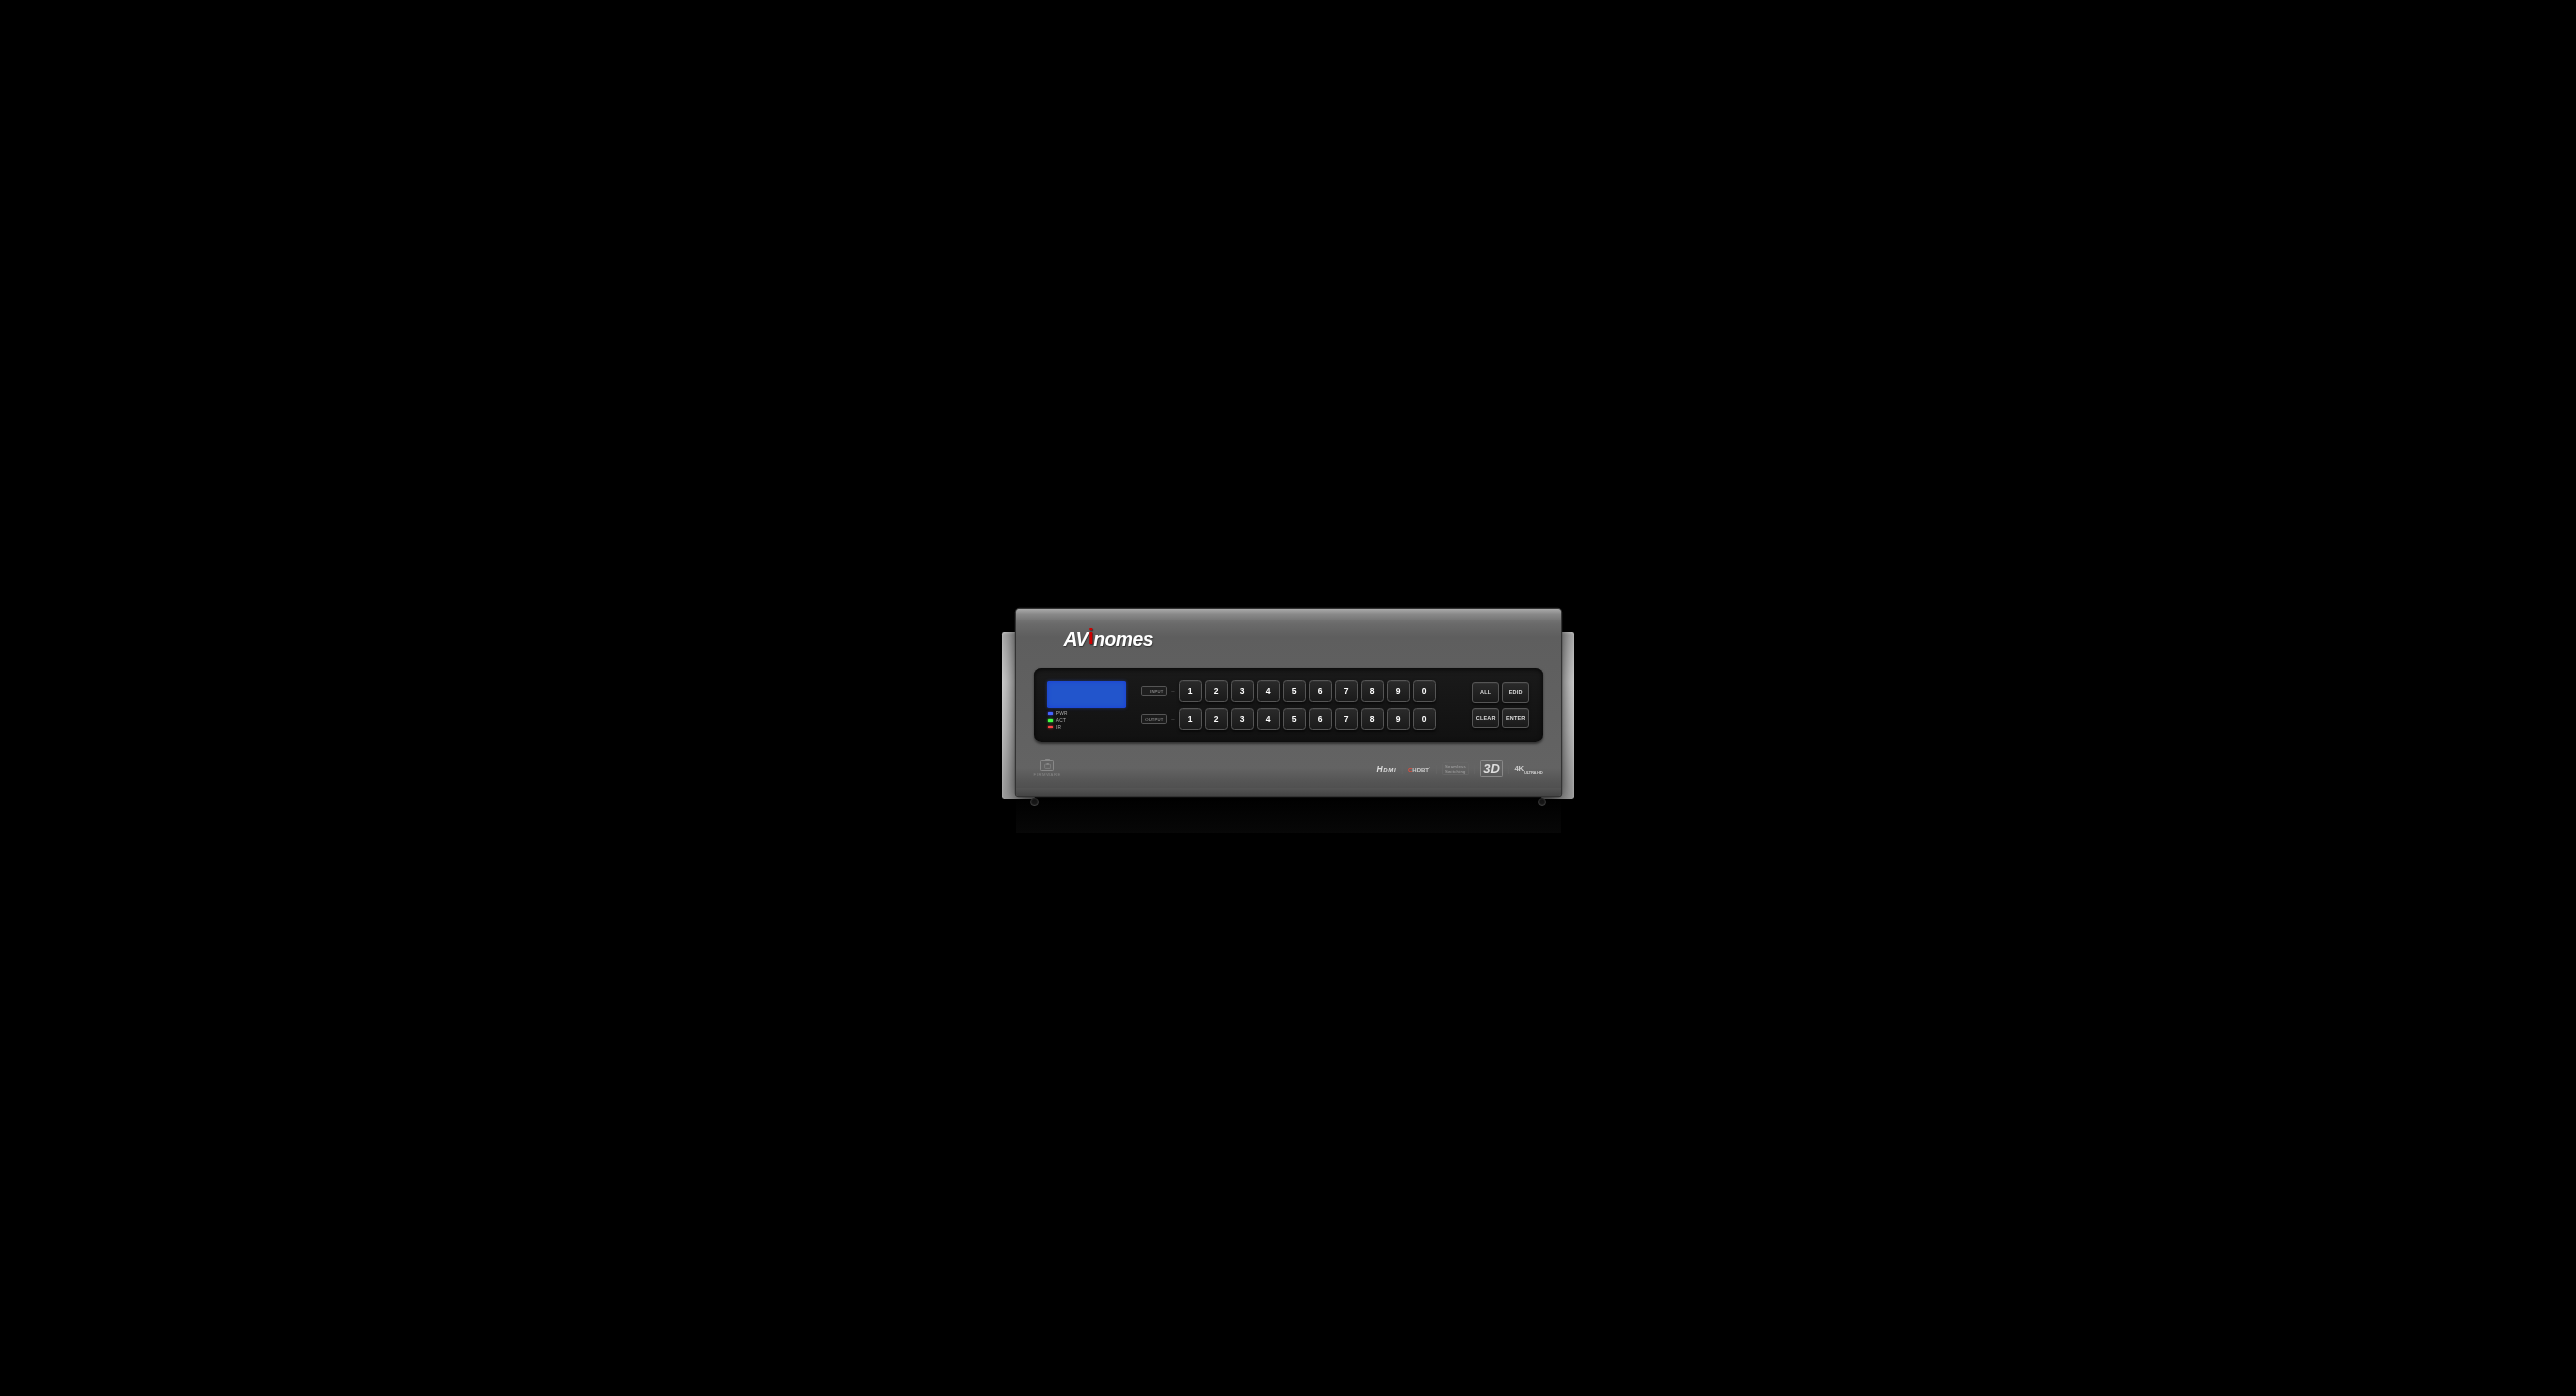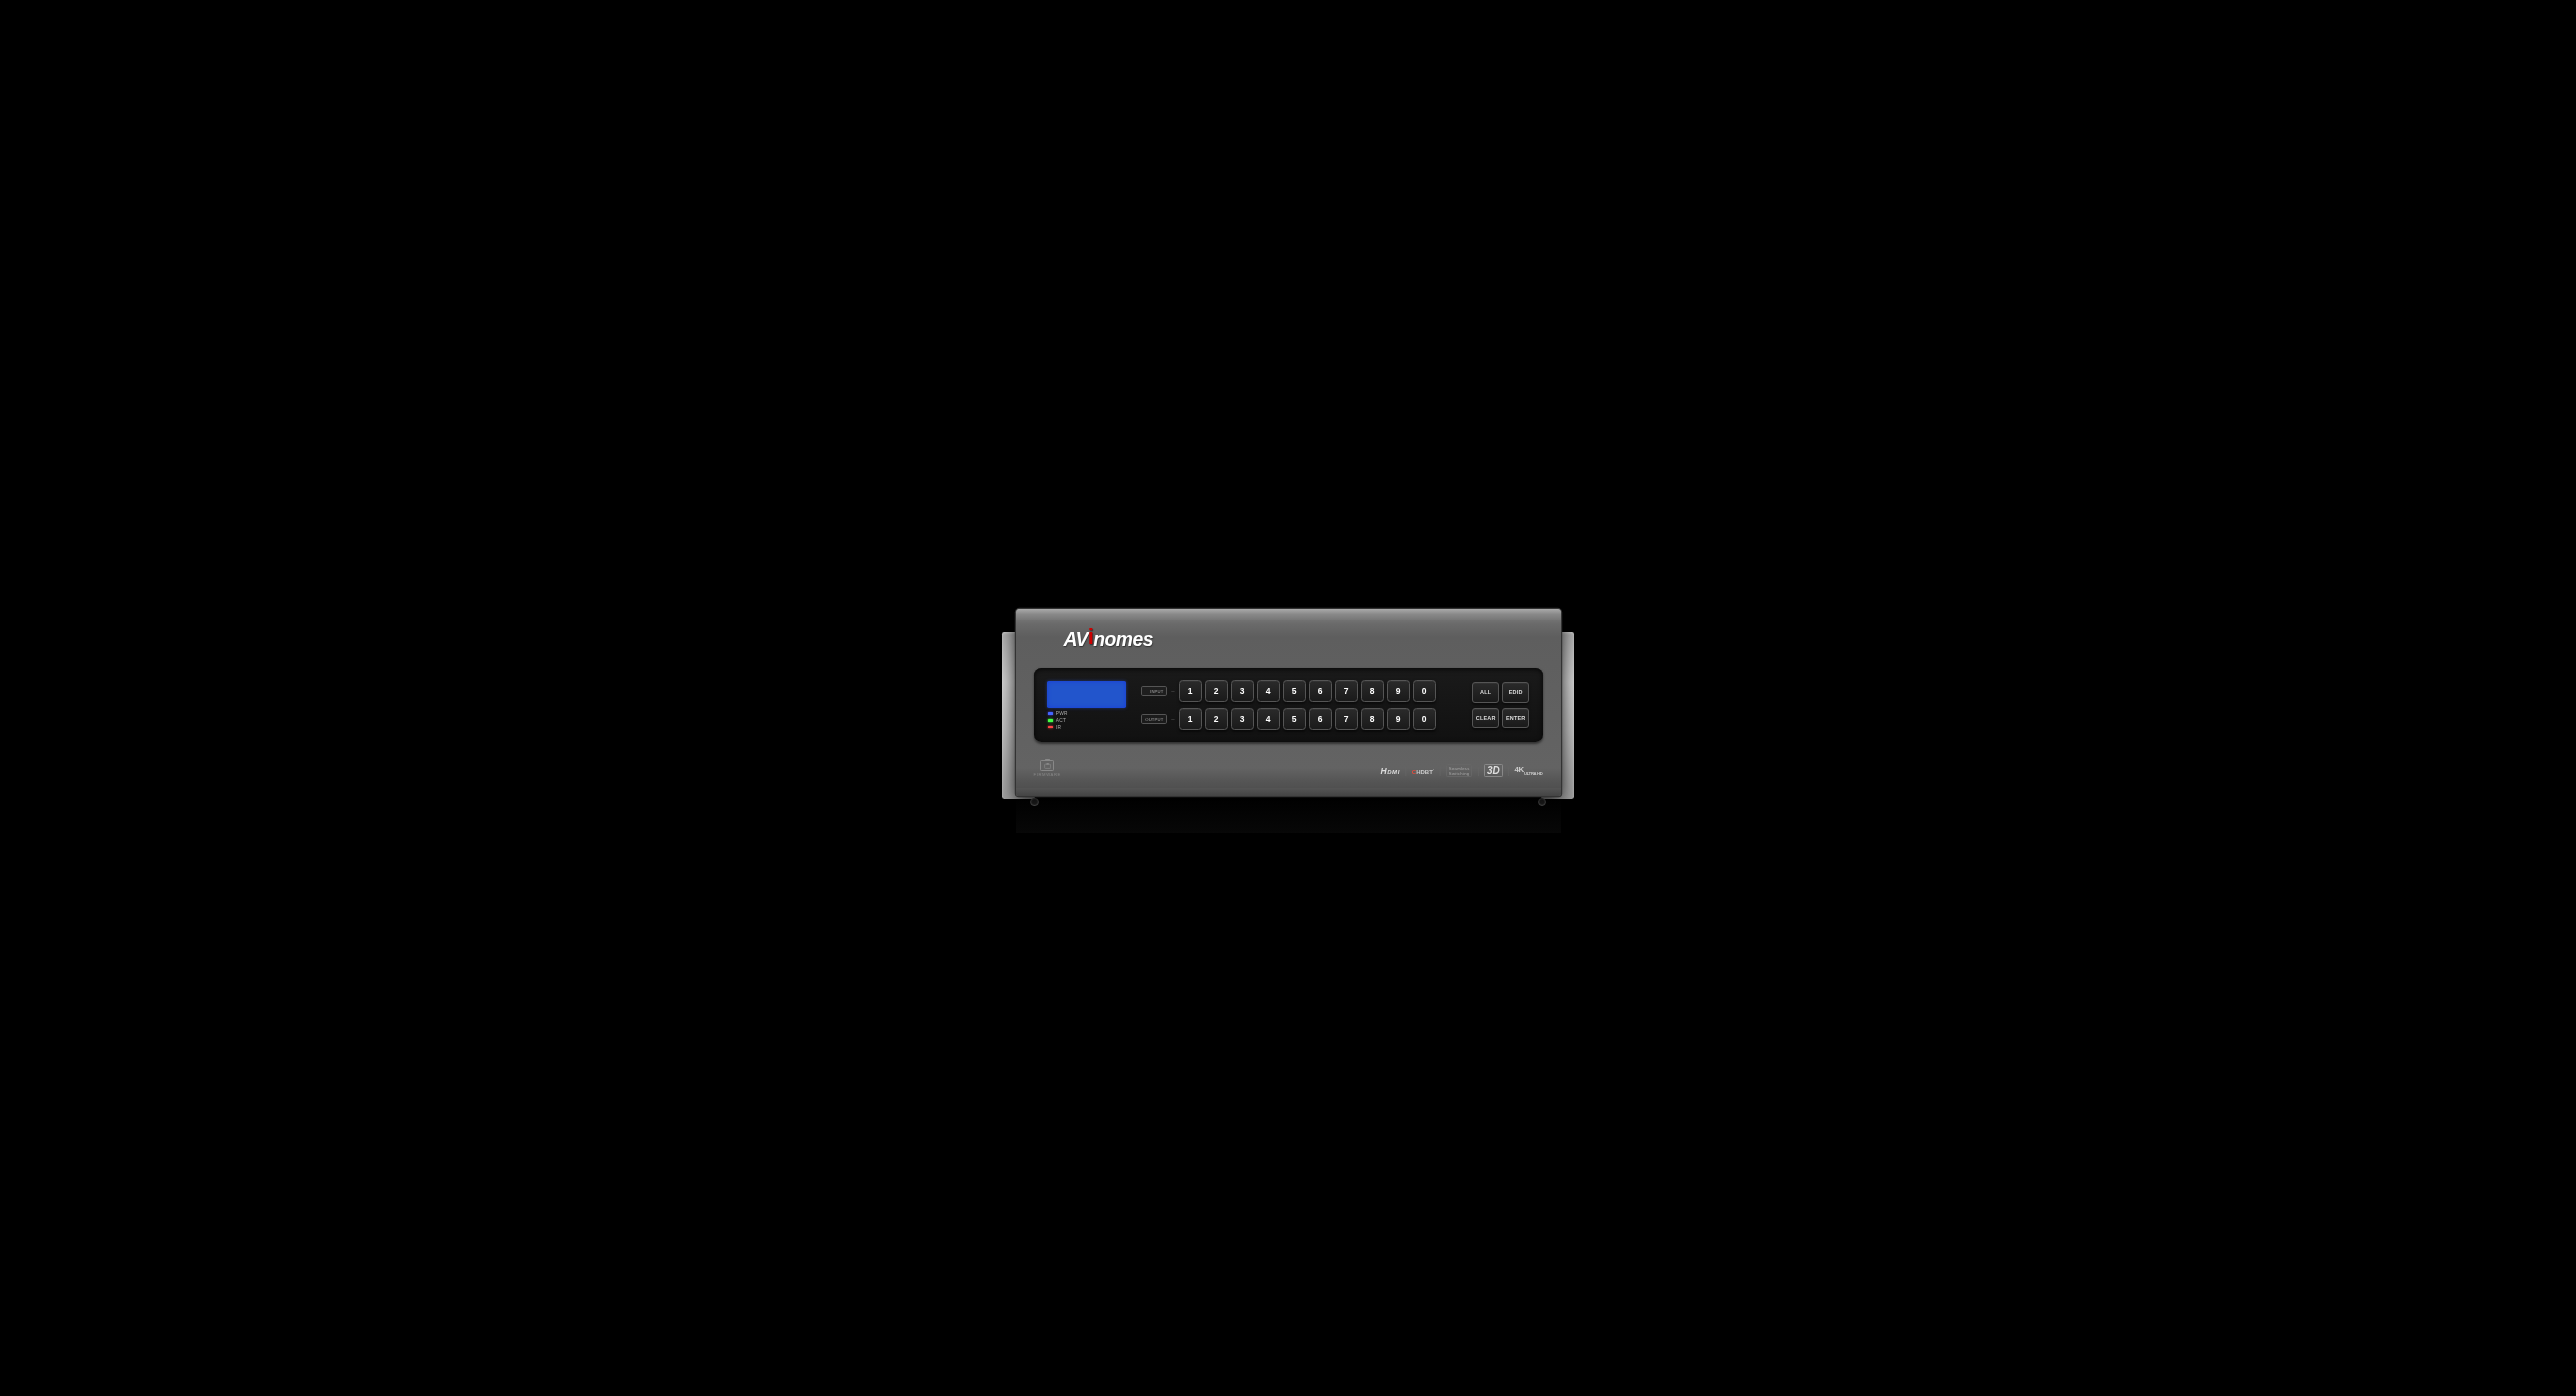--- a/index.html
+++ b/index.html
@@ -398,21 +398,21 @@
         <span class="brand-separator" style="color:#666;">|</span>
 
         <span style="color:#ccc; font-size:6px; font-weight:bold;">
           <span style="color:#e74c3c; font-weight:900;">C</span>HDBT<sup style="font-size:4.2px;">·</sup>
         </span>
         <span class="brand-separator" style="color:#666;">|</span>
 
         <span style="color:#aaa; font-size:4.2px; border:0.6px solid #666; border-radius:1.2px; padding:0.6px 1.8px; letter-spacing:0.3px;">Seamless<br>Switching</span>
         <span class="brand-separator" style="color:#666;">|</span>
 
-        <span style="color:#ddd; font-size:10px; font-weight:900; font-style:italic; border:0.6px solid #888; border-radius:1.2px; padding:0 1.8px;">3D</span>
+        <span style="color:#ddd; font-size:13px; font-weight:900; font-style:italic; border:0.6px solid #888; border-radius:1.2px; padding:0 1.8px;">3D</span>
         <span class="brand-separator" style="color:#666;">|</span>
 
         <span style="color:#ccc; font-size:7.9px; font-weight:900; letter-spacing:-0.3px;">4K<sub style="font-size:4.2px;">ULTRA HD</sub></span>
       </div>
     </div>
 
     <div class="bottom-rail"></div>
   </div>
 
   <div class="reflection"></div>

